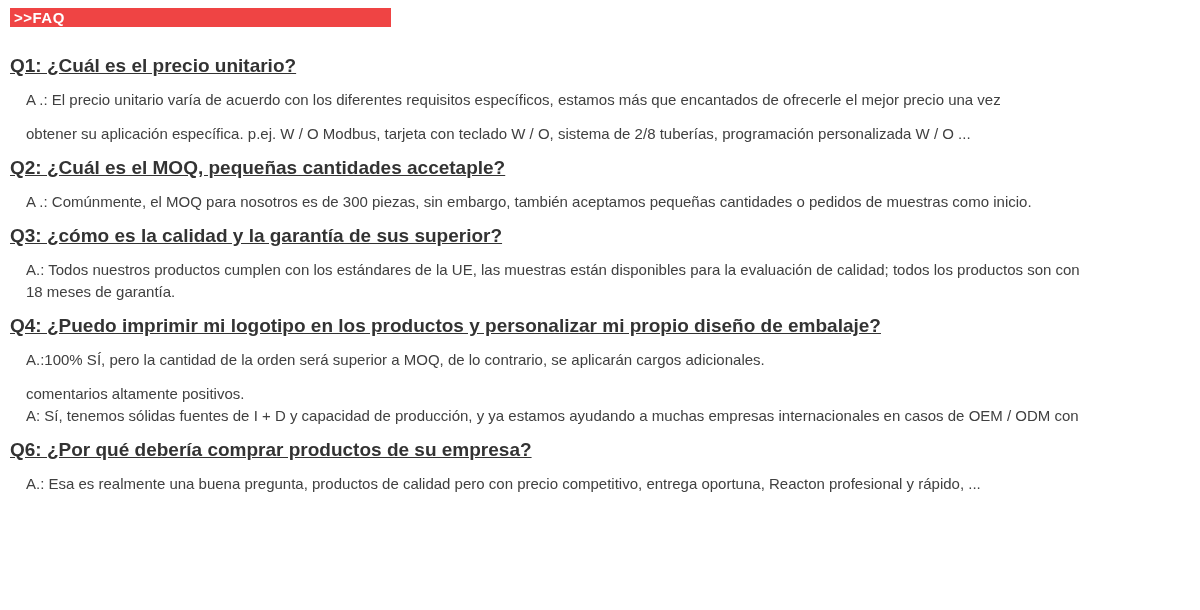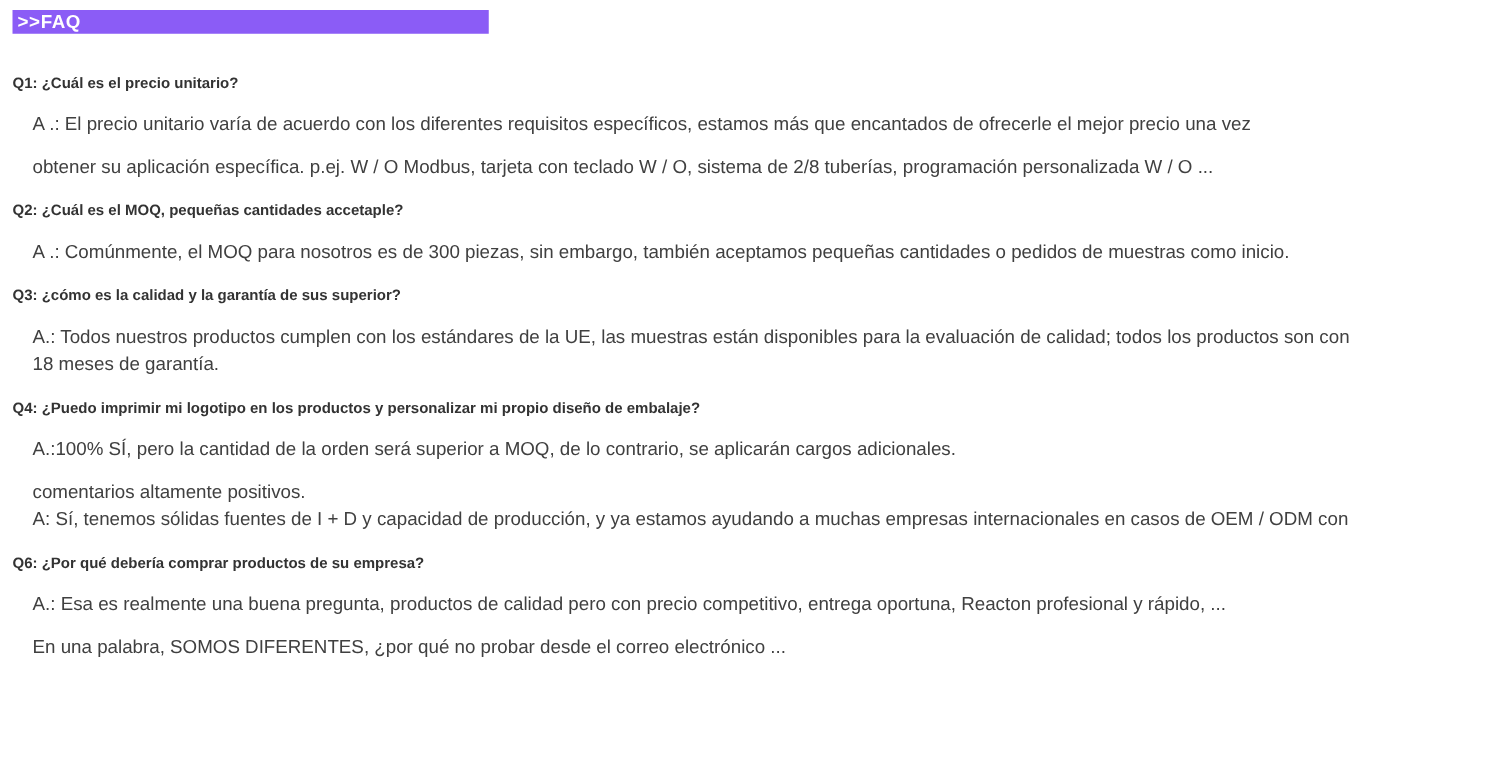--- a/index.html
+++ b/index.html
@@ -29,43 +29,44 @@
     font-weight: bold;
     letter-spacing: 0.5px;
   }
   .faq-body {
     margin-top: 28px;
     padding-left: 10px;
     padding-right: 10px;
   }
   .question {
     margin: 0 0 12px 0;
-    font-size: 12px;
+    font-size: 19px;
     font-weight: bold;
     color: #333333;
     line-height: 22px;
     white-space: nowrap;
+    text-decoration: underline;
   }
   .answer {
     margin: 0 0 12px 16px;
     font-size: 15px;
     color: #404040;
     line-height: 22px;
   }
   .answer .line {
     display: block;
     white-space: nowrap;
   }
 </style>
 </head>
 <body>
 
 <div class="page">
 
-  <div class="section-bar" style="background: #8b5cf6; color: rgb(255, 255, 255);">
+  <div class="section-bar" style="background: #ef4444; color: rgb(255, 255, 255);">
     <span>&gt;&gt;FAQ</span>
   </div>
 
   <div class="faq-body">
 
     <p class="question">Q1: ¿Cuál es el precio unitario?</p>
     <div class="answer">
       <span class="line">A .: El precio unitario varía de acuerdo con los diferentes requisitos específicos, estamos más que encantados de ofrecerle el mejor precio una vez</span>
     </div>
     <div class="answer">
@@ -90,18 +91,15 @@
 
     <div class="answer">
       <span class="line">comentarios altamente positivos.</span>
       <span class="line">A: Sí, tenemos sólidas fuentes de I + D y capacidad de producción, y ya estamos ayudando a muchas empresas internacionales en casos de OEM / ODM con</span>
     </div>
 
     <p class="question">Q6: ¿Por qué debería comprar productos de su empresa?</p>
     <div class="answer">
       <span class="line">A.: Esa es realmente una buena pregunta, productos de calidad pero con precio competitivo, entrega oportuna, Reacton profesional y rápido, ...</span>
     </div>
-    <div class="answer">
-      <span class="line">En una palabra, SOMOS DIFERENTES, ¿por qué no probar desde el correo electrónico ...</span>
-    </div>
 
   </div>
 </div>
 
 </body></html>

